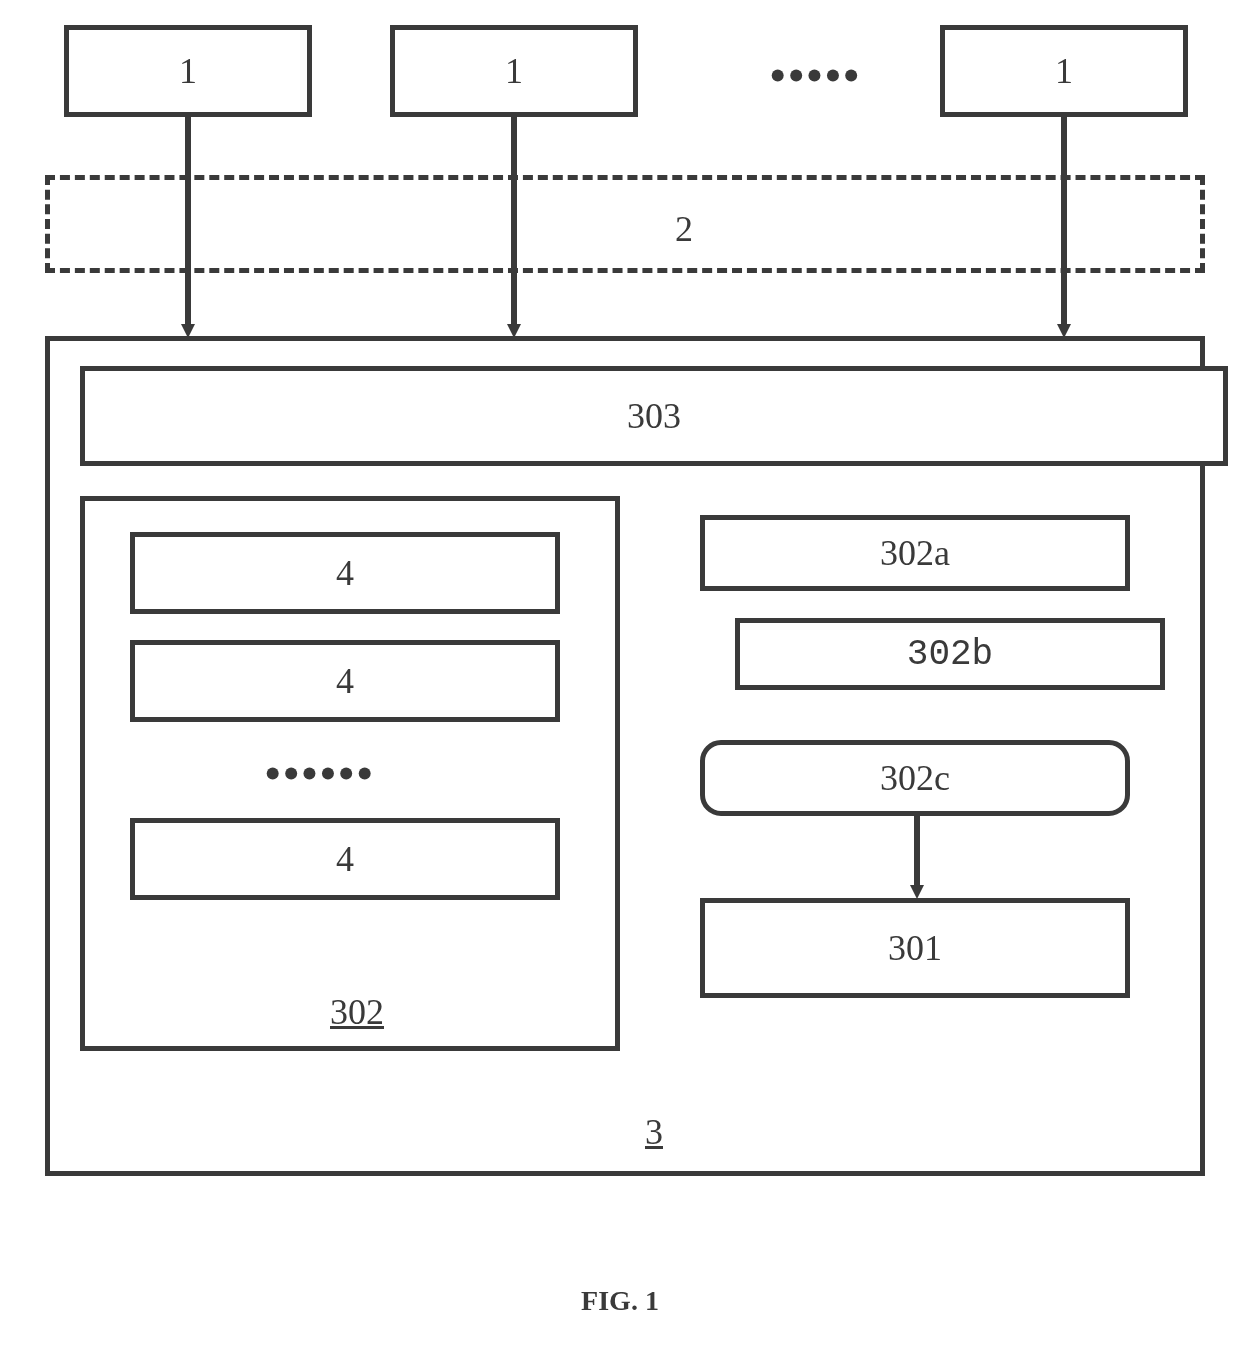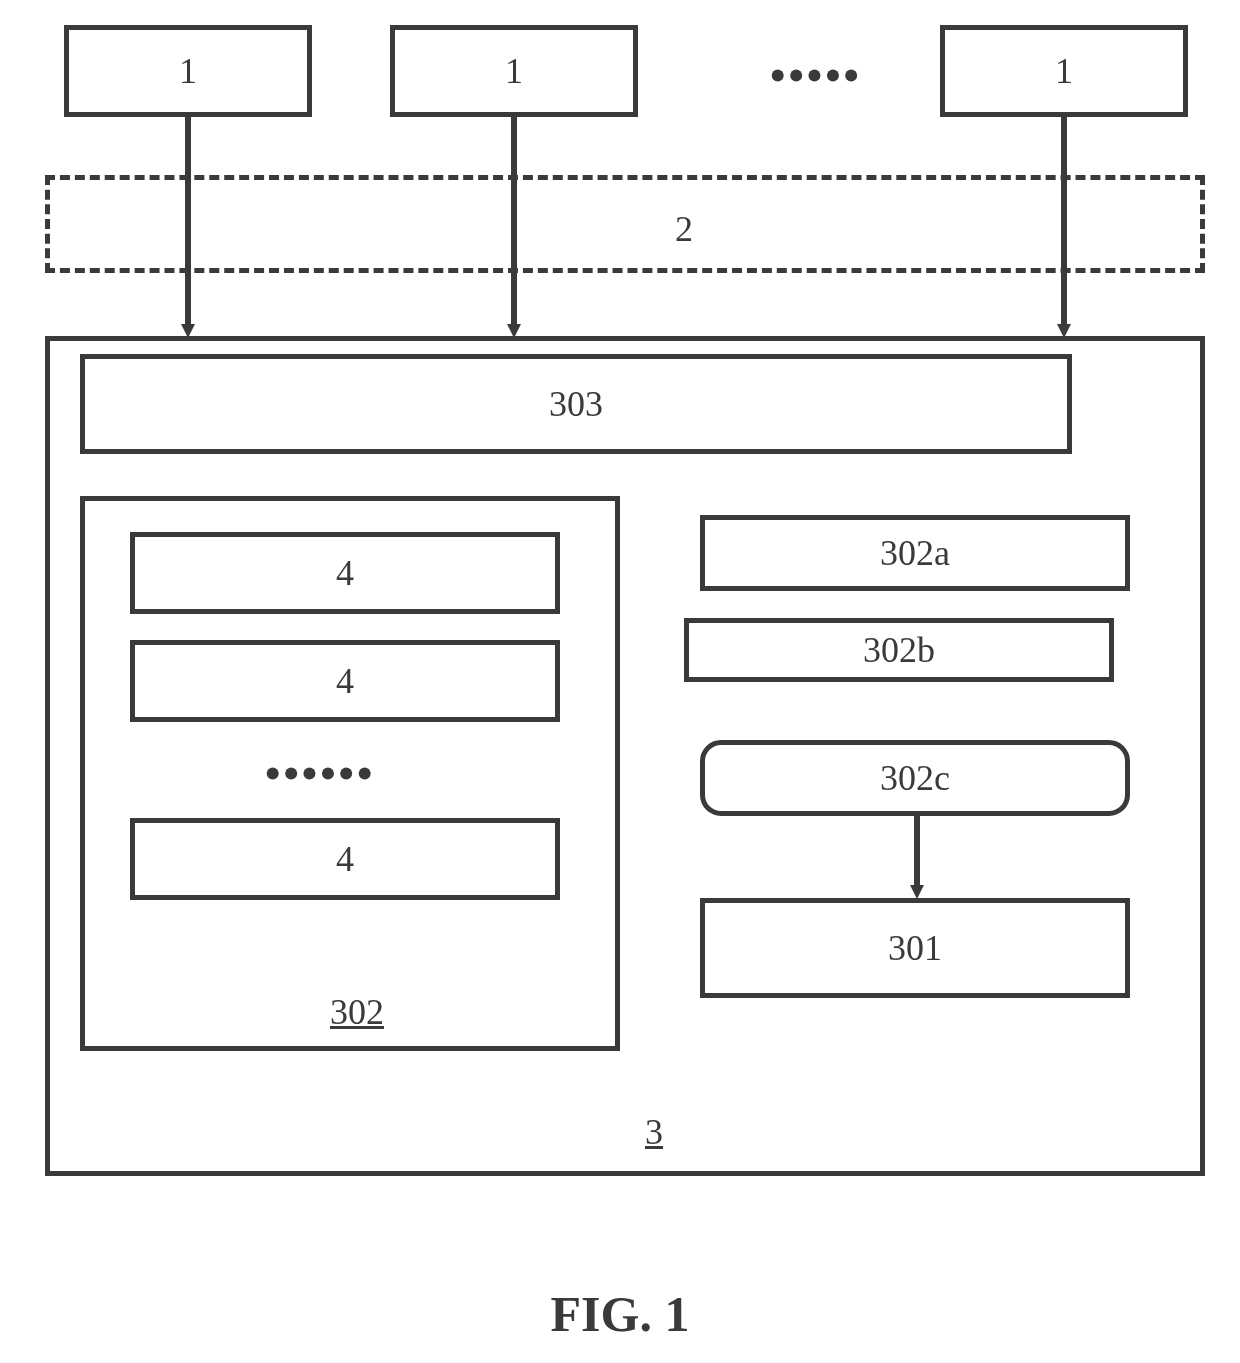--- a/index.html
+++ b/index.html
@@ -36,21 +36,21 @@
     }
     .dots {
       position: absolute;
       font-size: 44px;
       font-weight: bold;
       letter-spacing: 3px;
       color: #3a3a3a;
     }
     .caption {
       position: absolute;
-      font-size: 50px;
+      font-size: 28px;
       font-weight: bold;
       left: 50%;
       transform: translateX(-50%);
     }
     svg.arrow {
       position: absolute;
       overflow: visible;
     }
   </style>
 </head>
@@ -83,42 +83,42 @@
   <line x1="6" y1="0" x2="6" y2="214" stroke="#3a3a3a" stroke-width="6" marker-end="url(#ah)"></line>
 </svg>
 <svg class="arrow" style="left:1058px; top:117px; width:12px; height:228px;">
   <line x1="6" y1="0" x2="6" y2="214" stroke="#3a3a3a" stroke-width="6" marker-end="url(#ah)"></line>
 </svg>
 
 <div class="box" style="left:45px; top:336px; width:1160px; height:840px; display:block;">
   <span class="free-label" style="left:595px; top:770px; position:absolute;">3</span>
 </div>
 
-<div class="box" style="left:80px; top:354px; width:992px; height:100px;">
+<div class="box" style="left:80px; top:366px; width:1148px; height:100px;">
   <span>303</span>
 </div>
 
 <div class="box" style="left:80px; top:496px; width:540px; height:555px; display:block;">
   <span class="free-label" style="left:245px; top:490px; position:absolute;">302</span>
 </div>
 <div class="box" style="left:130px; top:532px; width:430px; height:82px;">
   <span>4</span>
 </div>
 <div class="box" style="left:130px; top:640px; width:430px; height:82px;">
   <span>4</span>
 </div>
 <div class="dots" style="left:265px; top:748px;">••••••</div>
 <div class="box" style="left:130px; top:818px; width:430px; height:82px;">
   <span>4</span>
 </div>
 
 <div class="box" style="left:700px; top:515px; width:430px; height:76px;">
   <span>302a</span>
 </div>
-<div class="box" style="left:684px; top:618px; width:430px; height:64px;">
+<div class="box" style="left:735px; top:618px; width:430px; height:72px;font-family:Liberation Mono, monospace;">
   <span>302b</span>
 </div>
 <div class="box" style="left:700px; top:740px; width:430px; height:76px;border-radius:21px;">
   <span>302c</span>
 </div>
 
 <svg class="arrow" style="left:907px; top:816px; width:20px; height:90px;">
   <line x1="10" y1="0" x2="10" y2="76" stroke="#3a3a3a" stroke-width="6" marker-end="url(#ah)"></line>
 </svg>
 

